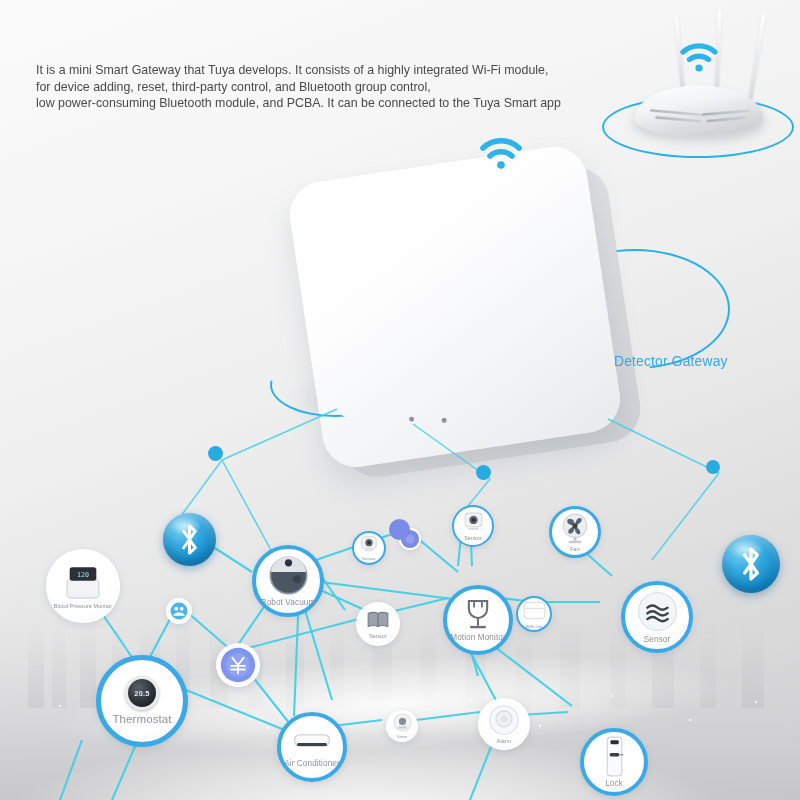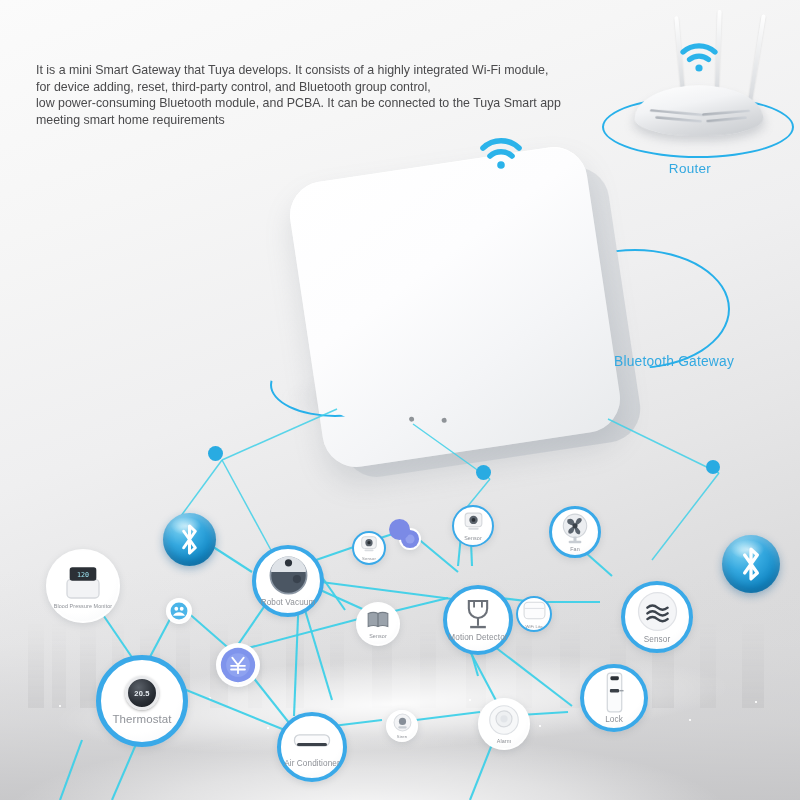--- a/index.html
+++ b/index.html
@@ -215,62 +215,60 @@
 
   <div class="bg-city"></div>
   <div class="bg-skyline"></div>
   <div class="bg-glow-sweep"></div>
   <div class="bg-sparkle"></div>
 
   <div class="subcopy">
     <p>It is a mini Smart Gateway that Tuya develops. It consists of a highly integrated Wi-Fi module,</p>
     <p>for device adding, reset, third-party control, and Bluetooth group control,</p>
     <p>low power-consuming Bluetooth module, and PCBA. It can be connected to the Tuya Smart app</p>
-    <p>meeting smart home requirements</p>
   </div>
 
   <div class="router-wrap">
     <div class="router-ant" style="left:98px;  top:12px;  height:86px; transform: rotate(-5deg);"></div>
     <div class="router-ant" style="left:136px; top:6px;   height:96px; transform: rotate(2deg);"></div>
     <div class="router-ant" style="left:174px; top:10px;  height:100px; transform: rotate(9deg);"></div>
     <div class="router-ellipse"></div>
     <div class="router-body">
       <div class="router-vent" style="left:14px; top:34px; width:54px; transform:rotate(6deg);"></div>
       <div class="router-vent" style="left:20px; top:42px; width:46px; transform:rotate(6deg);"></div>
       <div class="router-vent" style="left:66px; top:34px; width:48px; transform:rotate(-6deg);"></div>
       <div class="router-vent" style="left:70px; top:42px; width:40px; transform:rotate(-6deg);"></div>
     </div>
     <div class="router-wifi wifi-glyph">
       <svg width="42" height="34" viewBox="0 0 42 34">
         <path d="M3 12 A24 24 0 0 1 35 12" fill="none" stroke="#2bb3ea" stroke-width="5.2" stroke-linecap="round"></path>
         <path d="M9.5 19.5 A15 15 0 0 1 28.5 19.5" fill="none" stroke="#2bb3ea" stroke-width="5.2" stroke-linecap="round"></path>
         <circle cx="19" cy="28" r="3.6" fill="#2bb3ea"></circle>
       </svg>
     </div>
-    <div class="router-label">Router</div>
   </div>
 
   <div class="gw-wrap">
     <div class="gw-shadow"></div>
     <div class="gw-under"></div>
     <div class="gw-top">
       <div class="gw-led" style="left:88px; top:246px;"></div>
       <div class="gw-led" style="left:120px; top:252px;"></div>
     </div>
     <div class="gw-ring-left"></div>
     <div class="gw-ring-right"></div>
     <div class="gw-wifi wifi-glyph">
       <svg width="46" height="36" viewBox="0 0 46 36">
         <path d="M3 13 A26 26 0 0 1 39 13" fill="none" stroke="#2bb3ea" stroke-width="5.6" stroke-linecap="round"></path>
         <path d="M10 21 A16.5 16.5 0 0 1 32 21" fill="none" stroke="#2bb3ea" stroke-width="5.6" stroke-linecap="round"></path>
         <circle cx="21" cy="30" r="3.8" fill="#2bb3ea"></circle>
       </svg>
     </div>
   </div>
-  <div class="gw-label" style="position:absolute; left:614px; top:354px;">Bluetooth Gateway</div>
+  <div class="gw-label" style="position:absolute; left:614px; top:354px;">Detector Gateway</div>
 
   <svg id="netsvg">
       <line x1="222" y1="460" x2="337" y2="409" stroke="#3fd0e8" stroke-width="1.5" opacity="0.85"></line>
       <line x1="490" y1="479" x2="413" y2="424" stroke="#3fd0e8" stroke-width="1.5" opacity="0.85"></line>
       <line x1="719" y1="473" x2="608" y2="419" stroke="#3fd0e8" stroke-width="1.5" opacity="0.85"></line>
       <line x1="222" y1="460" x2="178" y2="520" stroke="#3fd0e8" stroke-width="1.5" opacity="0.85"></line>
       <line x1="222" y1="460" x2="272" y2="552" stroke="#3fd0e8" stroke-width="1.5" opacity="0.85"></line>
       <line x1="490" y1="479" x2="463" y2="512" stroke="#3fd0e8" stroke-width="1.5" opacity="0.85"></line>
       <line x1="719" y1="473" x2="652" y2="560" stroke="#3fd0e8" stroke-width="1.5" opacity="0.85"></line>
       <line x1="190" y1="532" x2="252" y2="572" stroke="#3fd0e8" stroke-width="2.1" opacity="0.95"></line>
@@ -349,34 +347,34 @@
       <div class="node mid ringed" style="left: 443px; top: 585px; width: 70px; height: 70px; border-width: 4px; border-color: rgb(58, 169, 232);">
         <div class="glyph">
           <svg width="32" height="34" viewBox="0 0 24 26">
         <path d="M5 3 h14 v6 a7 7 0 0 1 -7 7 a7 7 0 0 1 -7 -7 Z" fill="none" stroke="#6b7078" stroke-width="1.6"></path>
         <line x1="9" y1="3" x2="9" y2="8" stroke="#6b7078" stroke-width="1.4"></line>
         <line x1="15" y1="3" x2="15" y2="8" stroke="#6b7078" stroke-width="1.4"></line>
         <line x1="12" y1="16" x2="12" y2="22" stroke="#6b7078" stroke-width="1.6"></line>
         <line x1="6" y1="23" x2="18" y2="23" stroke="#6b7078" stroke-width="1.8"></line>
       </svg>
         </div>
-        <div class="nlabel" style="max-width: 62px;">Motion Detector</div>
+        <div class="nlabel" style="max-width: 62px;">Motion Monitor</div>
       </div>
       <div class="node mid ringed" style="left: 621px; top: 581px; width: 72px; height: 72px; border-width: 4px; border-color: rgb(58, 169, 232);">
         <div class="glyph">
           <svg width="43" height="43" viewBox="0 0 34 34">
         <circle cx="17" cy="17" r="15" fill="#f4f5f7" stroke="#e0e2e6"></circle>
         <path d="M9 14 q4 -3.4 8 0 t8 0" fill="none" stroke="#3c434c" stroke-width="1.9" stroke-linecap="round"></path>
         <path d="M9 18.5 q4 -3.4 8 0 t8 0" fill="none" stroke="#3c434c" stroke-width="1.9" stroke-linecap="round"></path>
         <path d="M9 23 q4 -3.4 8 0 t8 0" fill="none" stroke="#3c434c" stroke-width="1.9" stroke-linecap="round"></path>
       </svg>
         </div>
         <div class="nlabel" style="max-width: 64px;">Sensor</div>
       </div>
-      <div class="node mid ringed" style="left: 580px; top: 664px; width: 68px; height: 68px; border-width: 4px; border-color: rgb(58, 169, 232);">
+      <div class="node mid ringed" style="left: 580px; top: 728px; width: 68px; height: 68px; border-width: 4px; border-color: rgb(58, 169, 232);">
         <div class="glyph">
           <svg width="29" height="41" viewBox="0 0 16 34">
         <rect x="2" y="1" width="12" height="32" rx="2.5" fill="#fafbfc" stroke="#d2d6db"></rect>
         <rect x="4.6" y="3.5" width="7" height="3.4" rx="1.2" fill="#2b3036"></rect>
         <rect x="4.2" y="14" width="7.6" height="3" rx="1" fill="#3a4048"></rect>
         <line x1="12" y1="15.5" x2="15.5" y2="15.5" stroke="#9aa0a7" stroke-width="1.2"></line>
       </svg>
         </div>
         <div class="nlabel" style="max-width: 60px;">Lock</div>
       </div>

